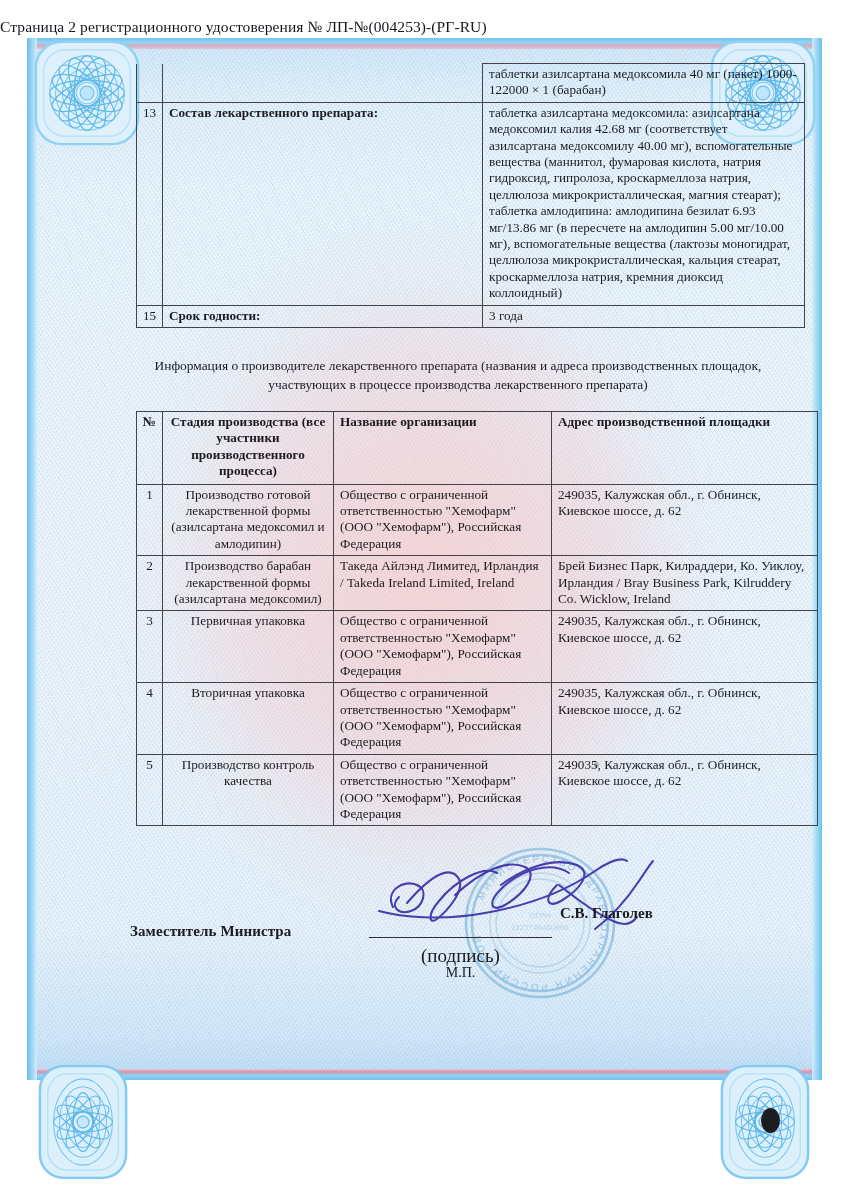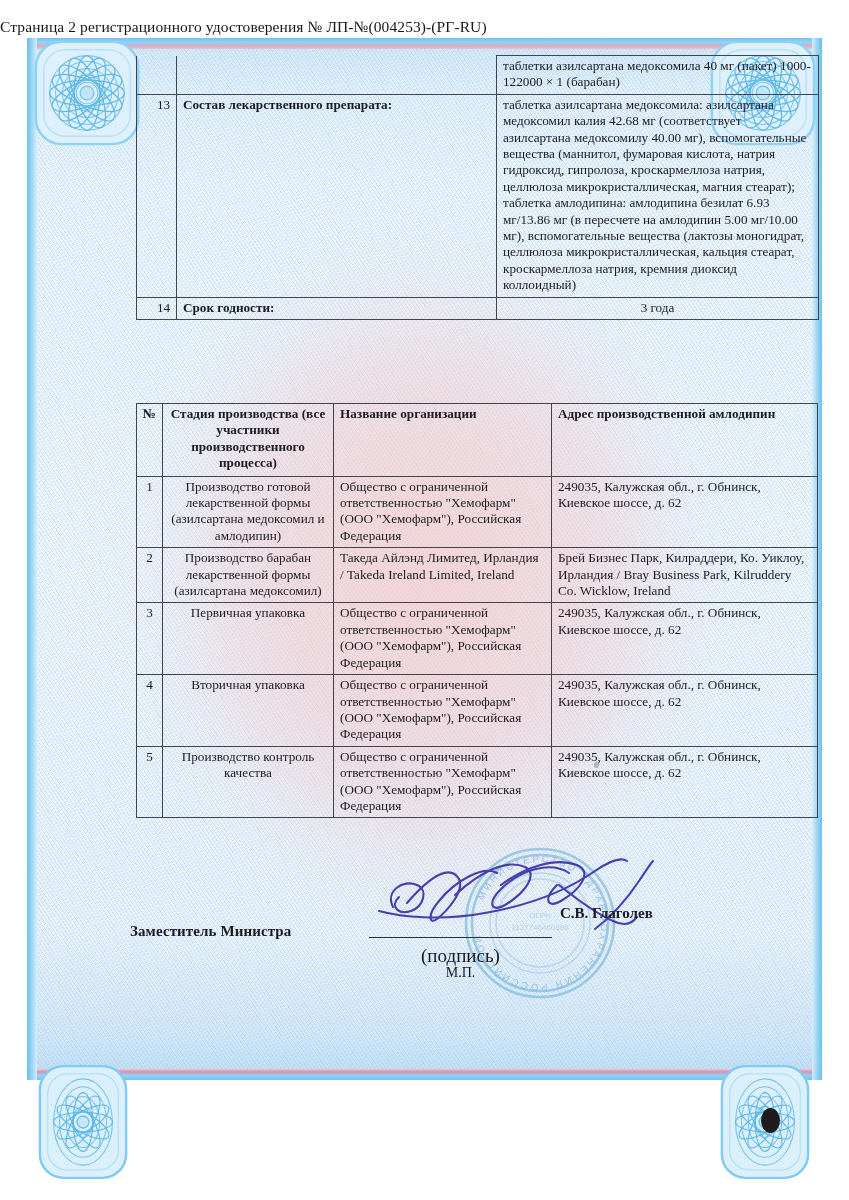--- a/index.html
+++ b/index.html
@@ -101,37 +101,38 @@
     width: 849px; height: 1200px;
   }
 
   
   table.doc-table {
     position: absolute;
     border-collapse: collapse;
     table-layout: fixed;
     font-size: 13.2px;
     line-height: 16.4px;
+    margin-top: 8px;
   }
   table.doc-table td, table.doc-table th {
     border: 1px solid #42444c;
     padding: 2px 6px 3px 6px;
     vertical-align: top;
     text-align: left;
     font-weight: normal;
     background: transparent;
   }
 
   
   #table-spec { left: 136px; top: 55px; width: 637px; }
-  #table-spec .c-num   { width: 21px;  text-align: center; padding-left: 16px; padding-right: 2px; }
+  #table-spec .c-num   { width: 21px;  text-align: center; padding-left: 2px; padding-right: 2px; }
   #table-spec .c-label { width: 307px; font-weight: bold; }
   #table-spec .c-val   { width: 309px; }
   #table-spec .no-top  { border-top: none; }
-  #table-spec .center  { text-align: center; }
+  #table-spec .center  { }
 
   
   #table-mfr { left: 136px; top: 403px; width: 637px; }
   #table-mfr th { font-weight: bold; }
   #table-mfr .m-num   { width: 21px;  text-align: center; padding-left: 2px; padding-right: 2px; }
   #table-mfr .m-stage { width: 158px; text-align: center; }
   #table-mfr .m-org   { width: 205px; }
   #table-mfr .m-addr  { width: 253px; }
   #table-mfr thead td, #table-mfr thead th { padding-bottom: 4px; }
 
@@ -293,35 +294,39 @@
           <td class="c-num no-top"></td>
           <td class="c-label no-top"></td>
           <td class="c-val">таблетки азилсартана медоксомила 40 мг (пакет) 1000-122000 × 1 (барабан)</td>
         </tr>
         <tr>
           <td class="c-num">13</td>
           <td class="c-label">Состав лекарственного препарата:</td>
           <td class="c-val">таблетка азилсартана медоксомила: азилсартана медоксомил калия 42.68 мг (соответствует азилсартана медоксомилу 40.00 мг), вспомогательные вещества (маннитол, фумаровая кислота, натрия гидроксид, гипролоза, кроскармеллоза натрия, целлюлоза микрокристаллическая, магния стеарат); таблетка амлодипина: амлодипина безилат 6.93 мг/13.86 мг (в пересчете на амлодипин 5.00 мг/10.00 мг), вспомогательные вещества (лактозы моногидрат, целлюлоза микрокристаллическая, кальция стеарат, кроскармеллоза натрия, кремния диоксид коллоидный)</td>
         </tr>
         <tr>
-          <td class="c-num">14</td>
+          <td class="c-num">15</td>
           <td class="c-label">Срок годности:</td>
           <td class="c-val center">3 года</td>
         </tr>
       </tbody>
     </table>
 
+    <div class="info-para">
+      <span class="l1">Информация о производителе лекарственного препарата (названия и адреса производственных площадок,</span>
+      <span class="l2">участвующих в процессе производства лекарственного препарата)</span>
+    </div>
 
     <table id="table-mfr" class="doc-table">
       <thead>
         <tr>
           <th class="m-num">№</th>
           <th class="m-stage">Стадия производства (все участники производственного процесса)</th>
           <th class="m-org">Название организации</th>
-          <th class="m-addr">Адрес производственной амлодипин</th>
+          <th class="m-addr">Адрес производственной площадки</th>
         </tr>
       </thead>
       <tbody>
         <tr>
           <td class="m-num">1</td>
           <td class="m-stage">Производство готовой лекарственной формы (азилсартана медоксомил и амлодипин)</td>
           <td class="m-org">Общество с ограниченной ответственностью "Хемофарм" (ООО "Хемофарм"), Российская Федерация</td>
           <td class="m-addr">249035, Калужская обл., г. Обнинск, Киевское шоссе, д. 62</td>
         </tr>
         <tr>

